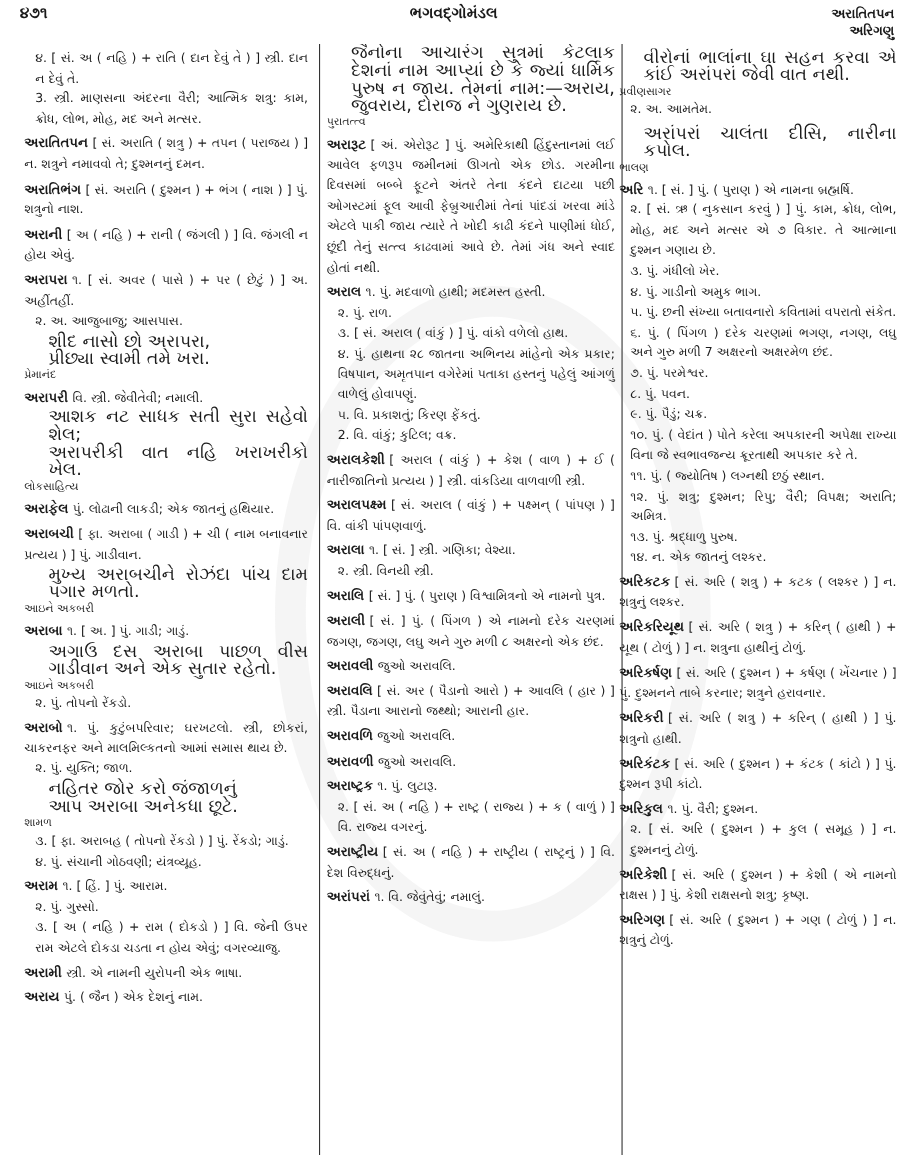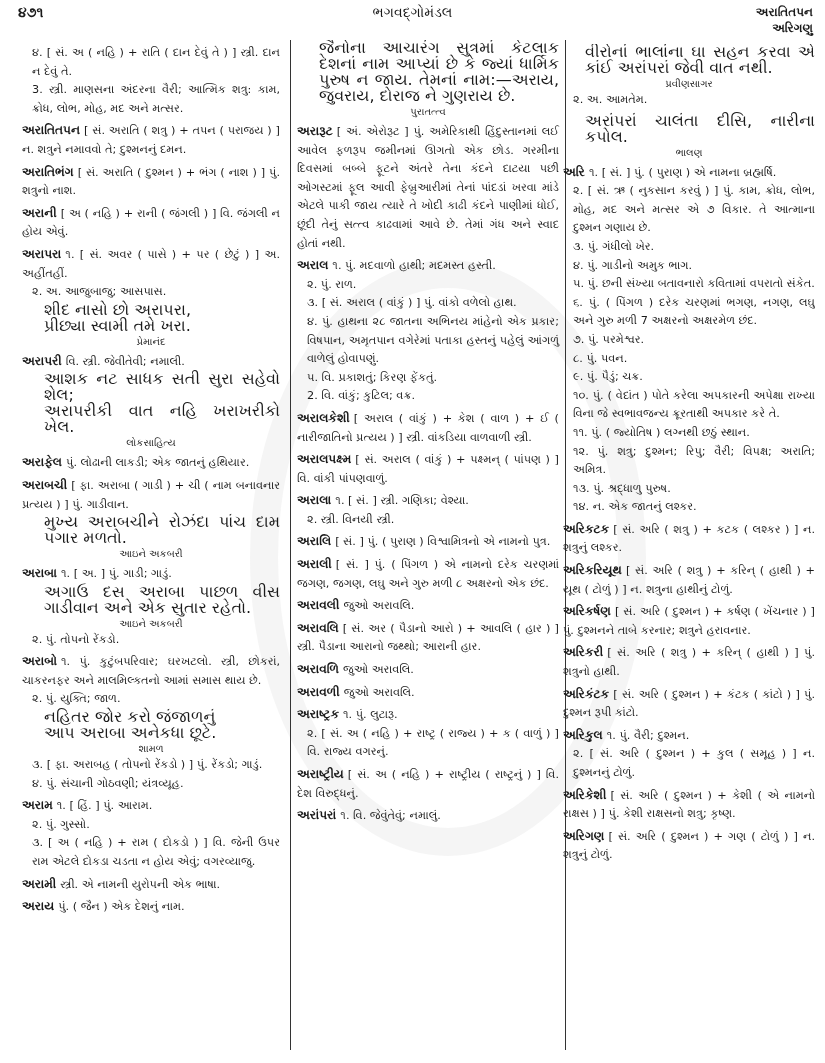--- a/index.html
+++ b/index.html
@@ -5,38 +5,38 @@
   html, body { margin: 0; padding: 0; background: #ffffff; }
   body {
     width: 825px; height: 1063px; overflow: hidden;
     font-family: "DejaVu Sans", sans-serif;
     color: #1a1a1a; position: relative;
   }
   .header {
     position: absolute; top: 0; left: 0; width: 825px; height: 44px;
   }
   .page-no { position: absolute; left: 18px; top: 4px; font-size: 14px; font-weight: bold; }
-  .running-title { position: absolute; left: 0; right: 0; top: 4px; text-align: center; font-size: 14px; font-weight: normal; }
+  .running-title { position: absolute; left: 0; right: 0; top: 4px; text-align: center; font-size: 14px; font-weight: bold; }
   .guide-words { position: absolute; right: 12px; top: 4px; text-align: right; font-size: 12px; font-weight: bold; line-height: 16px; }
   .columns {
     position: absolute; top: 44px; left: 0; width: 825px; height: 1019px;
   }
   .col {
     position: absolute; top: 0; height: 1015px; overflow: hidden;
     font-size: 11.3px; line-height: 18.6px;
   }
   .col-1 { left: 22px; width: 258px; }
   .col-2 { left: 290px; width: 262px; border-left: 1.5px solid #333; border-right: 1.5px solid #333; padding: 0 6px; top: -4px; height: 1010px; }
   .col-3 { left: 563px; width: 252px; }
   .entry { margin-bottom: 3px; text-align: justify; }
   .hw { font-weight: bold; font-size: 12.2px; margin-right: 4px; }
   .def { }
   .sense { padding-left: 10px; text-align: justify; }
   .quote { padding-left: 22px; font-size: 16px; line-height: 16px; text-align: justify; }
-  .src { display: block; text-align: center; font-size: 10px; line-height: 15px; }
+  .src { display: block; text-align: left; font-size: 10px; line-height: 15px; }
   .watermark {
     position: absolute; left: 250px; top: 260px; width: 340px; height: 540px;
     border: 28px solid rgba(200,200,200,0.18); border-radius: 50%;
     pointer-events: none;
   }
 </style>
 </head>
 <body>
 
 <div class="watermark"></div>

